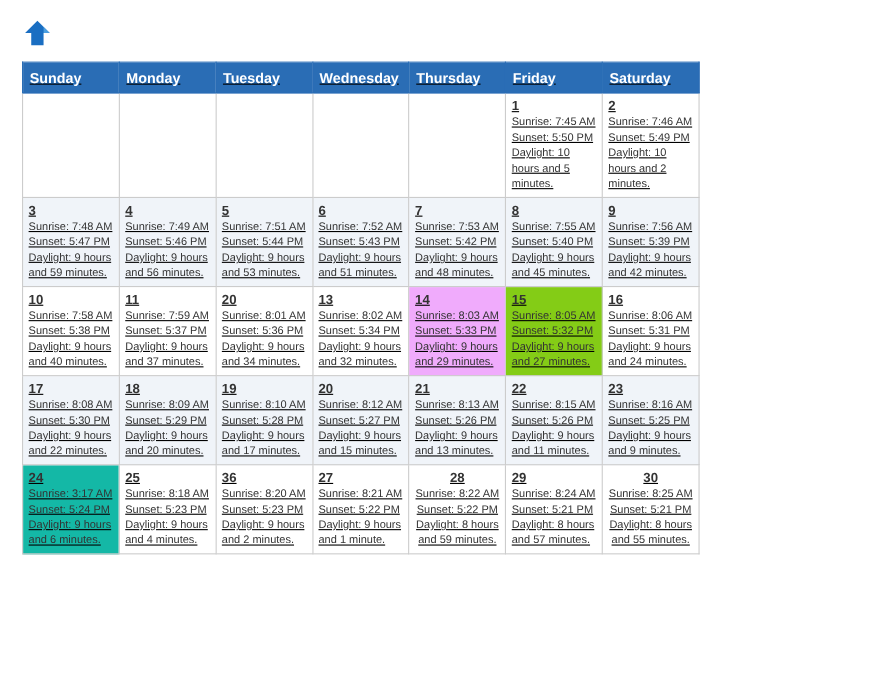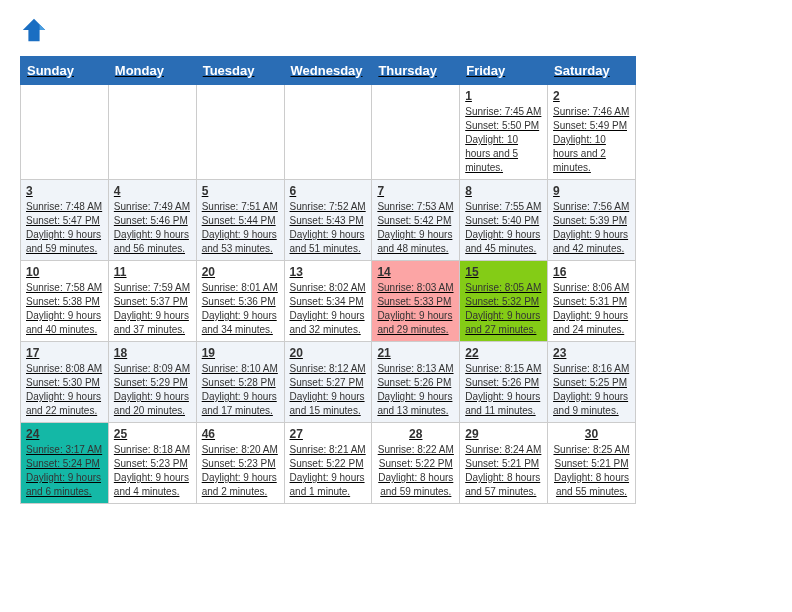--- a/index.html
+++ b/index.html
@@ -223,21 +223,21 @@
 Daylight: 9 hours
 and 34 minutes.</div>
           </td>
           <td style="background: rgb(255, 255, 255);">
             <span class="day-num">13</span>
             <div class="day-info">Sunrise: 8:02 AM
 Sunset: 5:34 PM
 Daylight: 9 hours
 and 32 minutes.</div>
           </td>
-          <td style="background: #fca5a5;">
+          <td style="background: #f0abfc;">
             <span class="day-num">14</span>
             <div class="day-info">Sunrise: 8:03 AM
 Sunset: 5:33 PM
 Daylight: 9 hours
 and 29 minutes.</div>
           </td>
           <td style="background: #84cc16;">
             <span class="day-num">15</span>
             <div class="day-info">Sunrise: 8:05 AM
 Sunset: 5:32 PM
@@ -312,21 +312,21 @@
 and 6 minutes.</div>
           </td>
           <td style="background: rgb(255, 255, 255);">
             <span class="day-num">25</span>
             <div class="day-info">Sunrise: 8:18 AM
 Sunset: 5:23 PM
 Daylight: 9 hours
 and 4 minutes.</div>
           </td>
           <td style="background: rgb(255, 255, 255);">
-            <span class="day-num">46</span>
+            <span class="day-num">36</span>
             <div class="day-info">Sunrise: 8:20 AM
 Sunset: 5:23 PM
 Daylight: 9 hours
 and 2 minutes.</div>
           </td>
           <td style="background: rgb(255, 255, 255);">
             <span class="day-num">27</span>
             <div class="day-info">Sunrise: 8:21 AM
 Sunset: 5:22 PM
 Daylight: 9 hours

